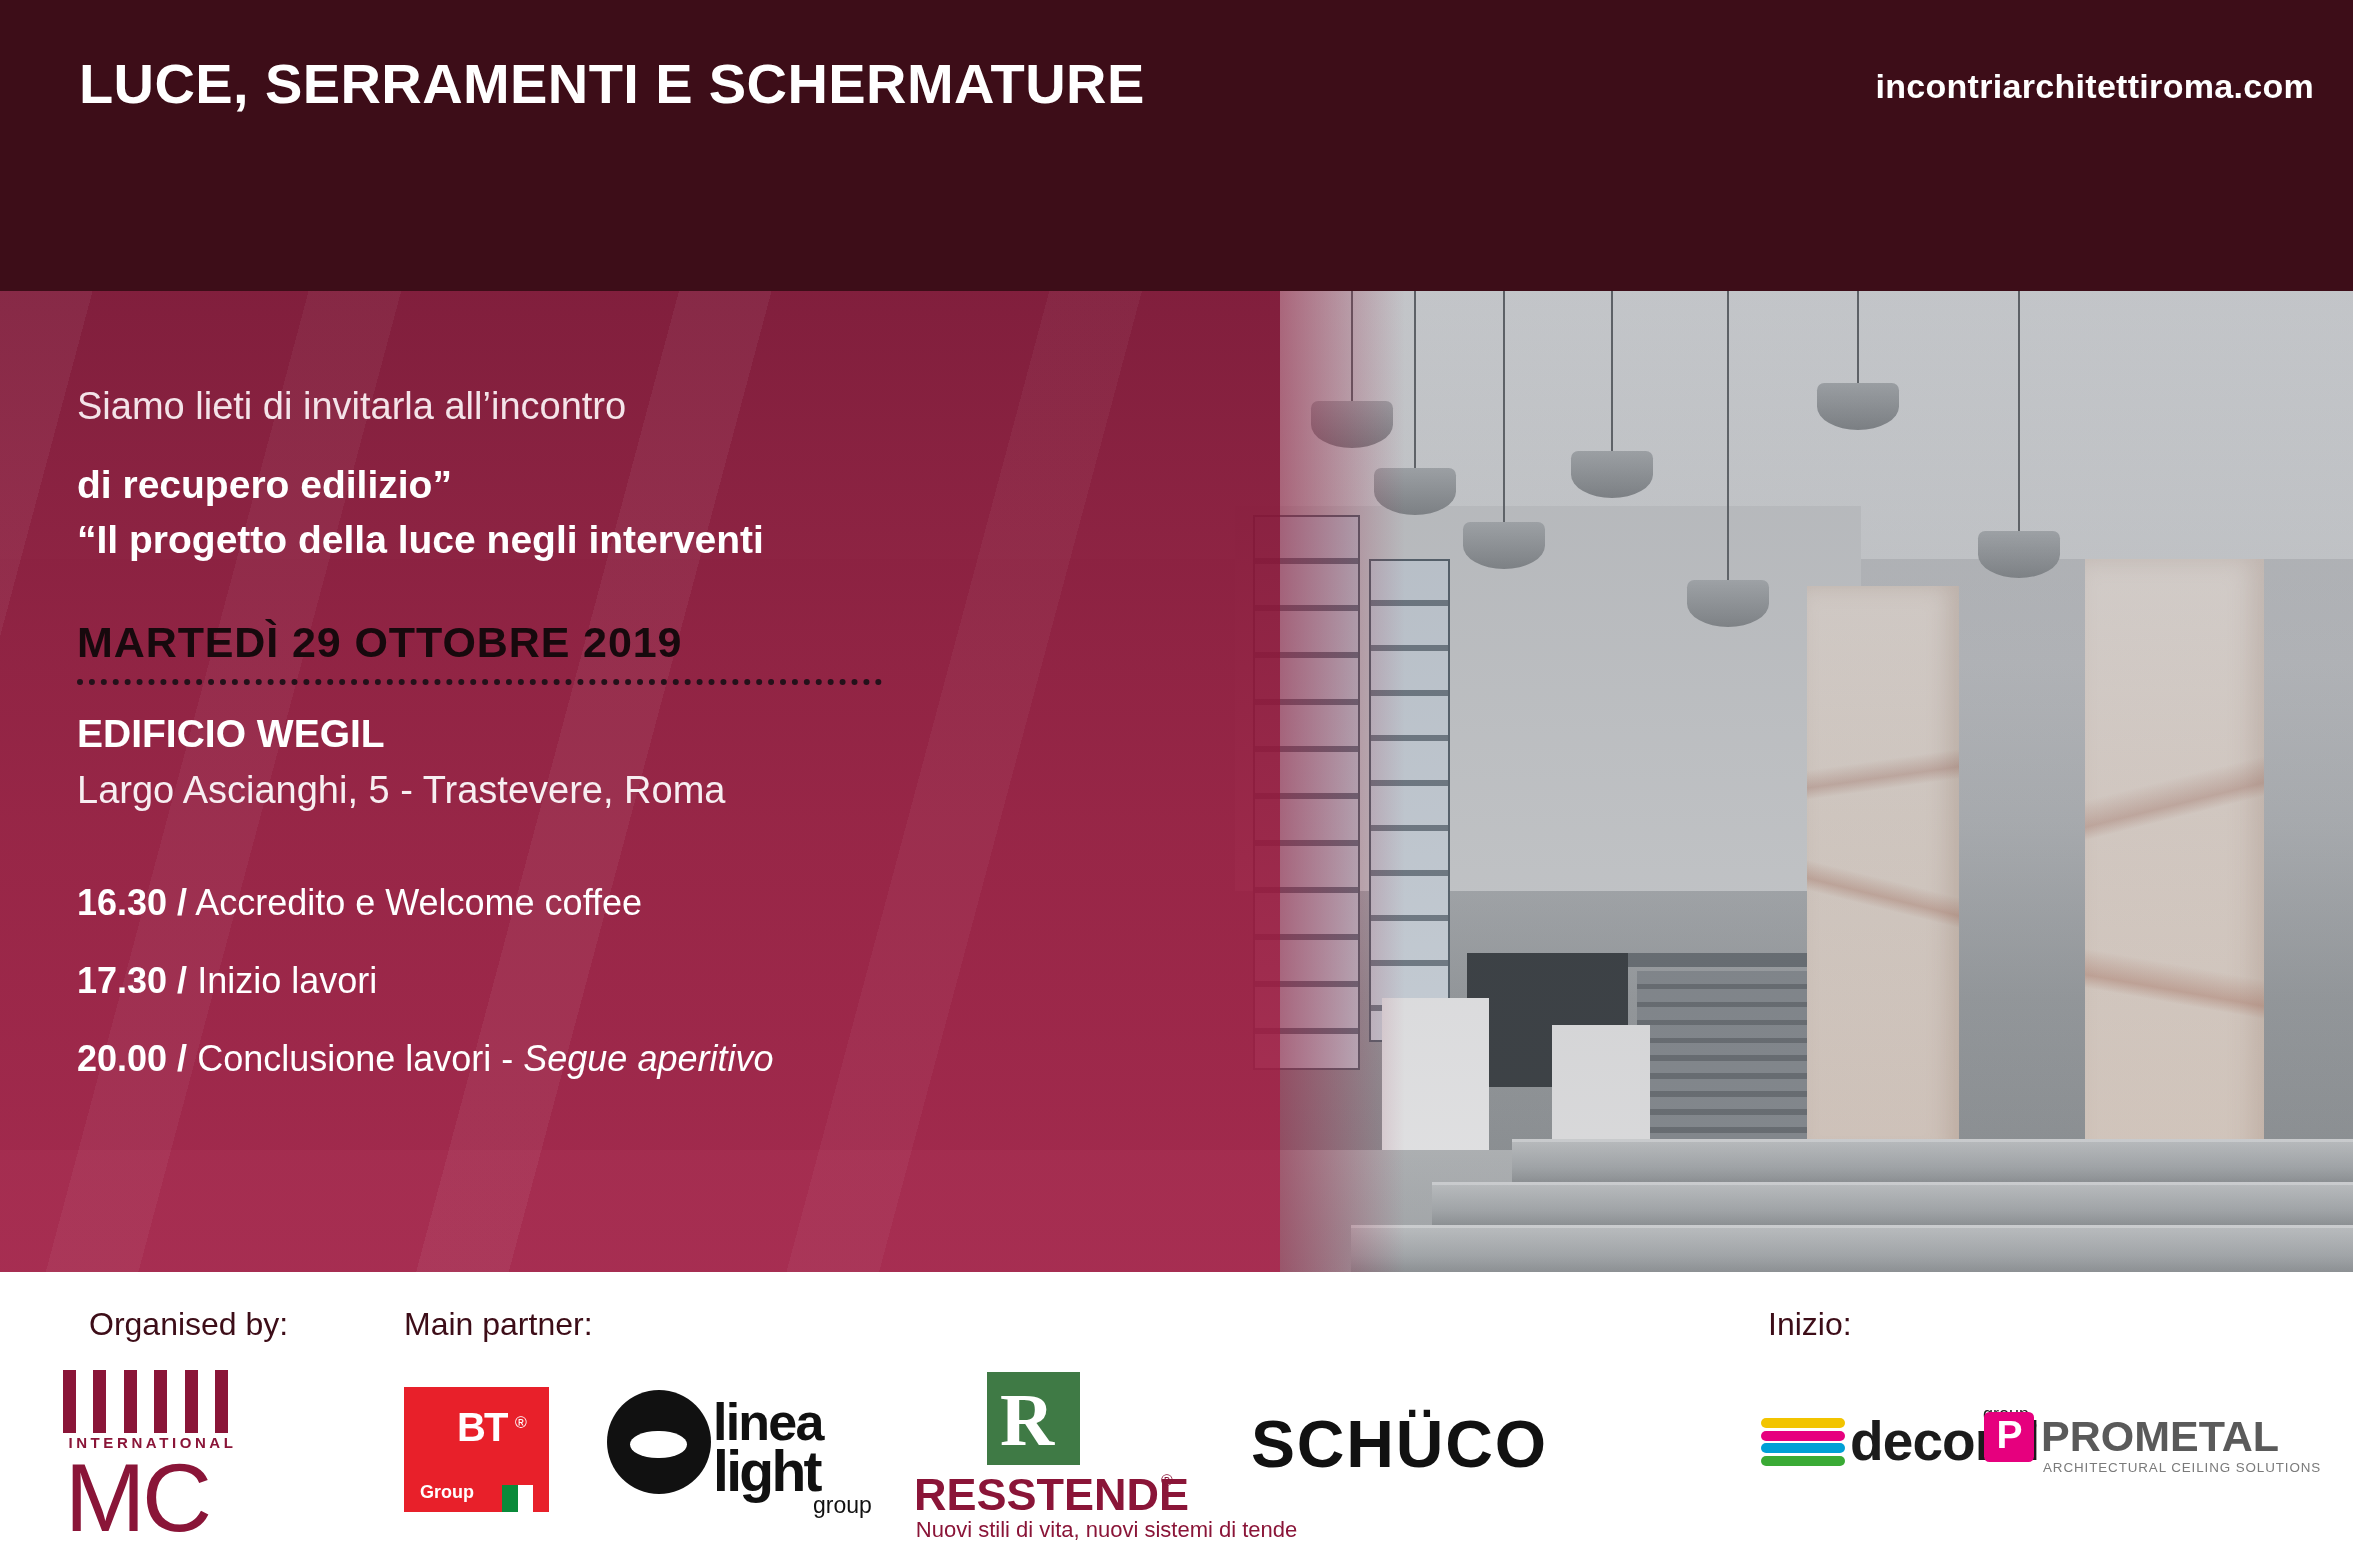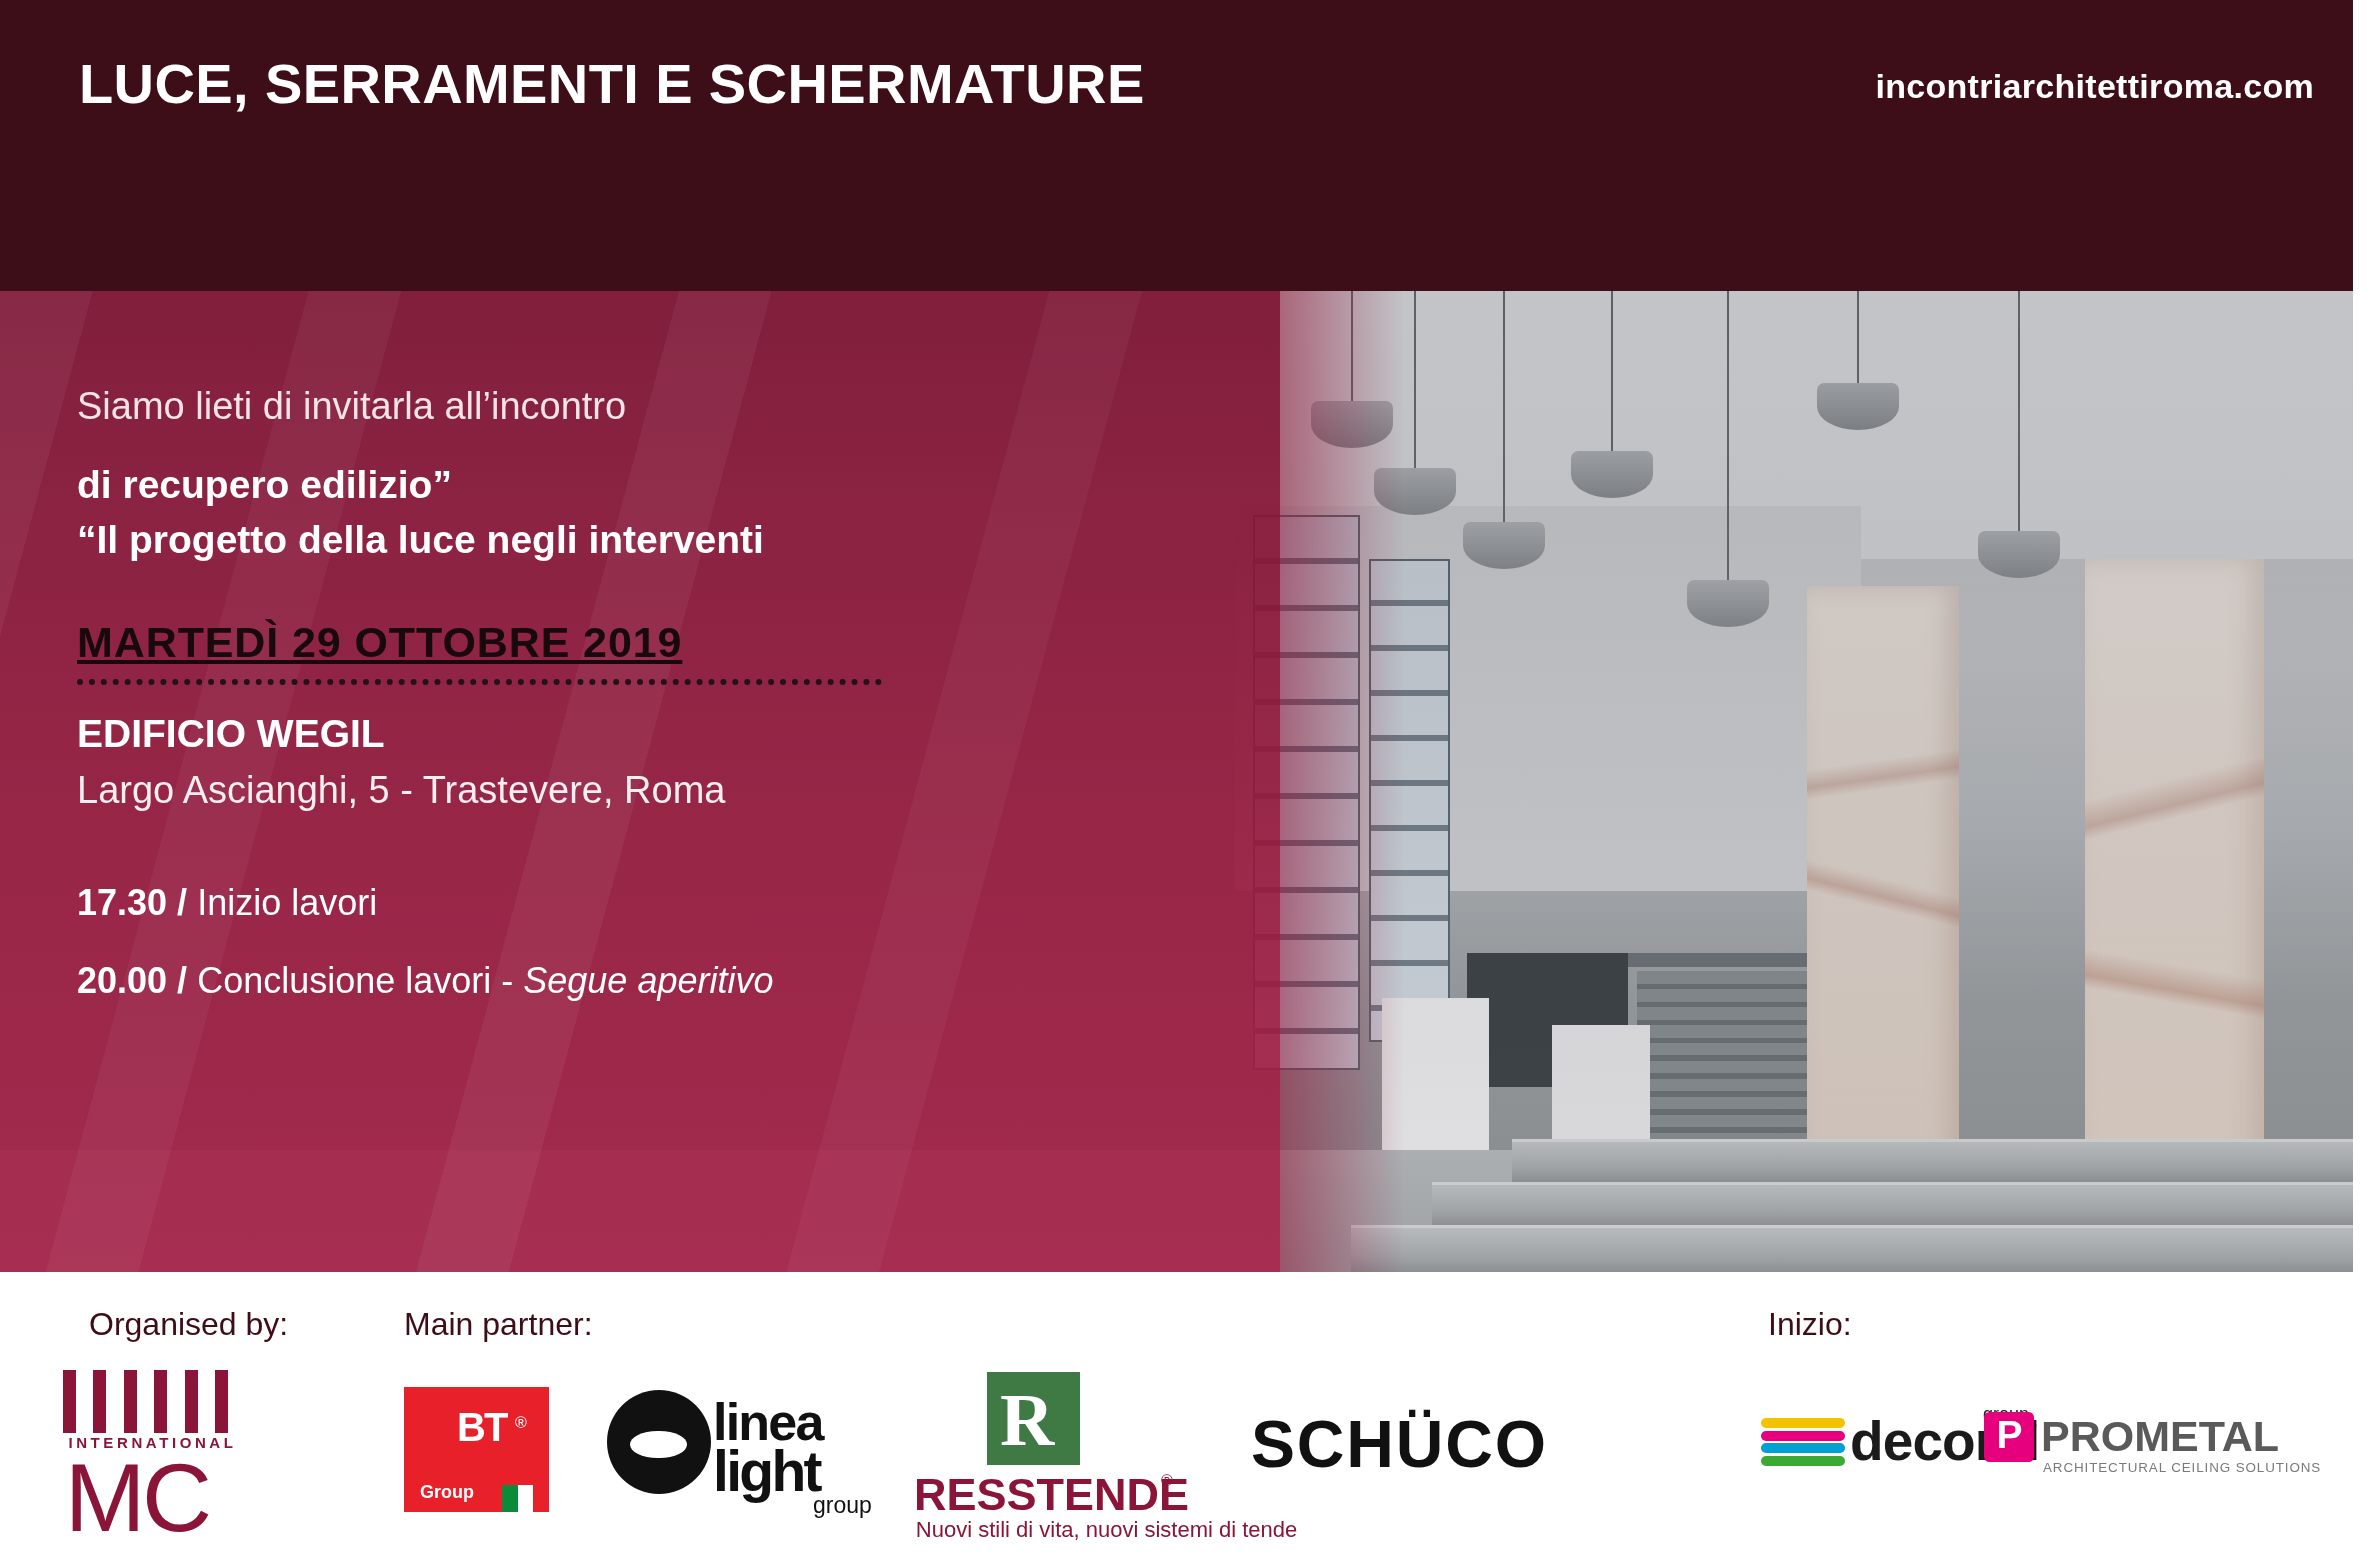--- a/index.html
+++ b/index.html
@@ -209,21 +209,20 @@
     line-height: 1.42;
     color: #ffffff;
     margin-bottom: 50px;
   }
   .date {
     font-size: 43px;
     font-weight: bold;
     letter-spacing: 0.9px;
     color: #17090d;
     margin-bottom: 12.5px;
-    text-decoration: underline;
   }
   .dotted {
     width: 805px;
     height: 0;
     border-top: 6.3px dotted #24111a;
     margin-bottom: 27px;
   }
   .venue {
     font-size: 39px;
     font-weight: bold;
@@ -564,20 +563,25 @@
       <div class="talk-title">
         <div>di recupero edilizio”</div>
         <div>“Il progetto della luce negli interventi</div>
       </div>
       <div class="date">MARTEDÌ 29 OTTOBRE 2019</div>
       <div class="dotted"></div>
       <div class="venue">EDIFICIO WEGIL</div>
       <div class="address">Largo Ascianghi, 5 - Trastevere, Roma</div>
 
       <div class="sched-row">
+        <b>16.30</b>
+        <b>/</b>
+        <span class="lbl">Accredito e Welcome coffee</span>
+      </div>
+      <div class="sched-row">
         <b>17.30</b>
         <b>/</b>
         <span class="lbl">Inizio lavori</span>
       </div>
       <div class="sched-row">
         <b>20.00</b>
         <b>/</b>
         <span class="lbl">Conclusione lavori - </span><span class="ital">Segue aperitivo</span>
       </div>
     </div>

